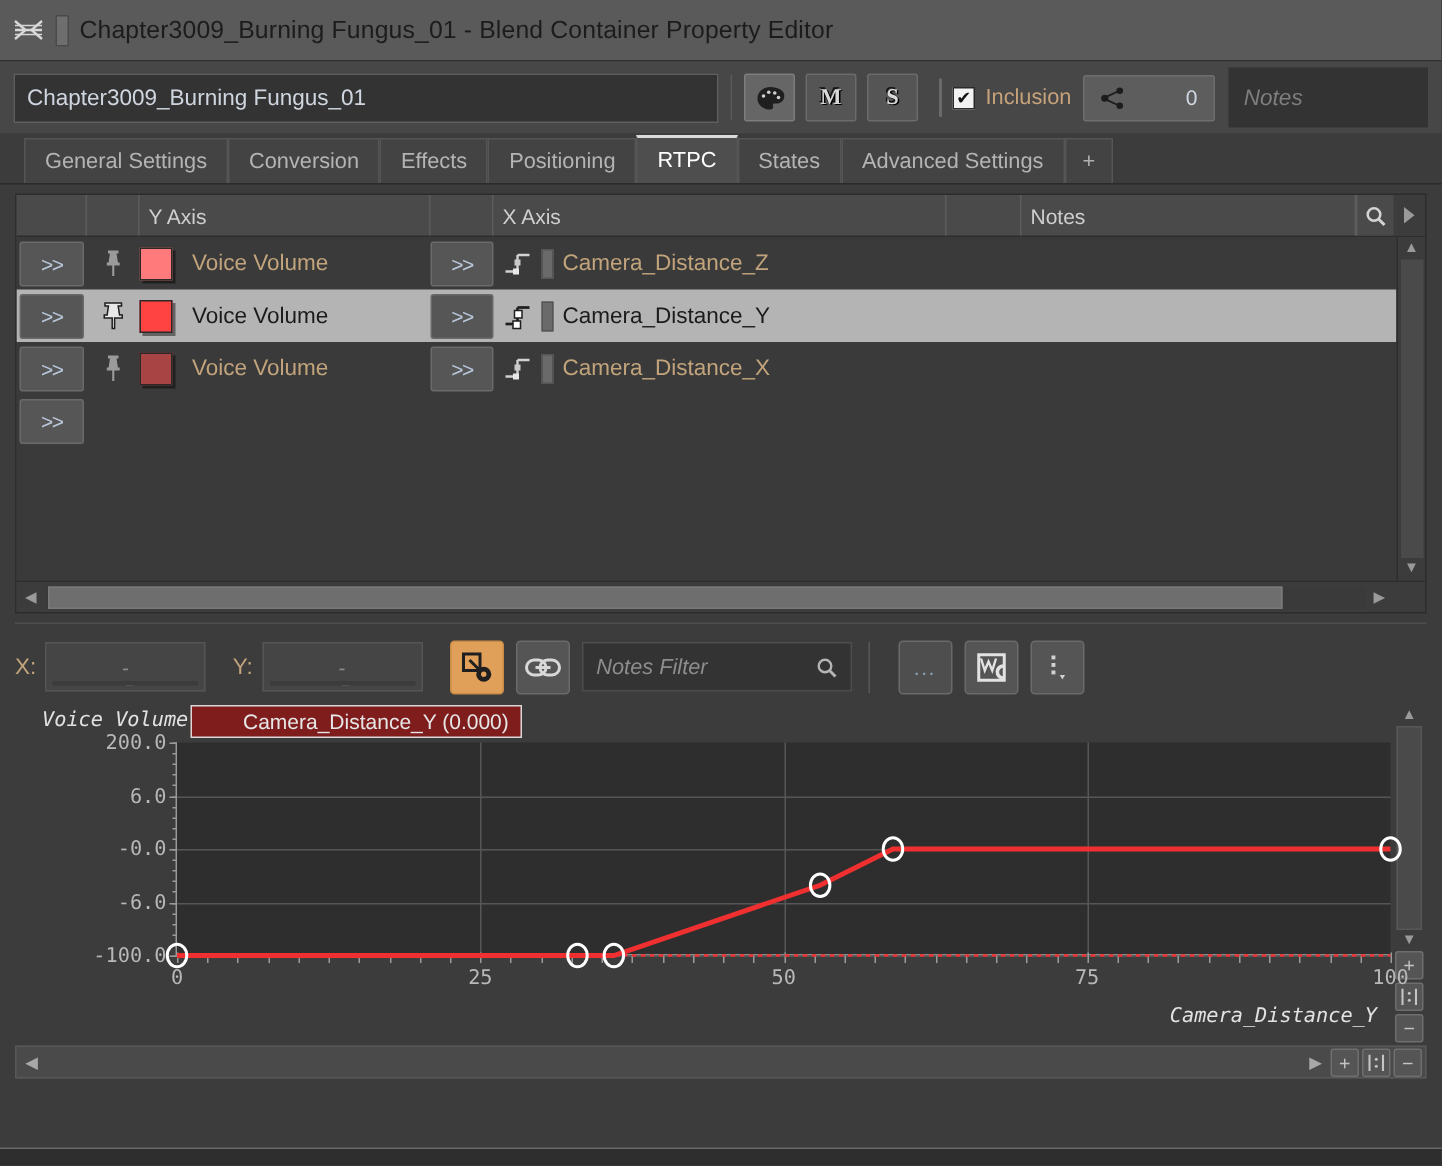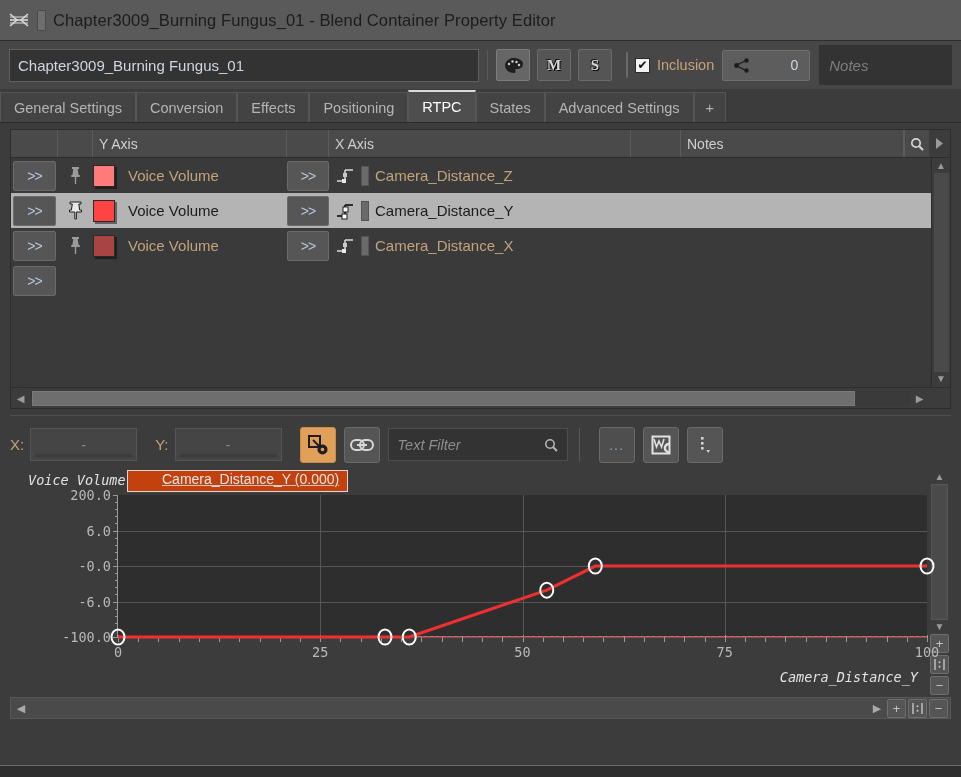--- a/index.html
+++ b/index.html
@@ -67,21 +67,21 @@
   .notes-box{
     flex:1; height:40px; margin-left:9px;
     background:#333333;
     display:flex;align-items:center; padding:0 10px;
     color:#7e7e7e; font-style:italic; font-size:15px;
   }
 
   
   .tabrow{
     height:34px; background:#3c3c3c;
-    display:flex; align-items:flex-end; padding-left:0;
+    display:flex; align-items:flex-end; padding-left:16px;
     border-bottom:1px solid #2b2b2b;
   }
   .tab{
     height:30px; padding:0 13px;
     display:flex;align-items:center;
     color:#b4b4b4; font-size:14.5px;
     border-left:1px solid #555; border-top:1px solid #555; border-right:1px solid #555;
     background:#434343;
   }
   .tab.active{
@@ -189,22 +189,22 @@
     display:flex; background:#3c3c3c;
   }
   .graph-main{ flex:1; position:relative; }
   .ylabel-title{
     position:absolute; left:18px; top:2px;
     color:#e2e2e2; font-size:13.5px; font-style:italic;
     font-family:"DejaVu Sans Mono", monospace;
   }
   .legend{
     position:absolute; left:117px; top:0px;
-    height:22px; display:flex; align-items:flex-start;
-    border:1px solid #d8d8d8; background:#c2410c;text-decoration:underline;
+    height:22px; display:flex; align-items:center;
+    border:1px solid #d8d8d8; background:#7f1d1d;
   }
   .legend-sw{ width:26px; }
   .legend-txt{ padding:0 8px; display:flex;align-items:center; color:#e6e6e6; font-size:14px;}
   .plot{
     position:absolute; left:107px; top:25px; right:1px; bottom:58px;
     background:#2e2e2e; border-left:1px solid #9a9a9a;
   }
   .ytick{
     position:absolute; right:calc(100% + 7px);
     transform:translateY(-50%);
@@ -490,21 +490,21 @@
 
   <div class="gbtn">
     <svg width="24" height="14" viewBox="0 0 24 14">
       <rect x="1" y="2" width="13" height="10" rx="5" fill="none" stroke="#d8d8d8" stroke-width="2"></rect>
       <rect x="10" y="2" width="13" height="10" rx="5" fill="none" stroke="#d8d8d8" stroke-width="2"></rect>
       <path d="M7 7 h10" stroke="#d8d8d8" stroke-width="2"></path>
       </svg>
   </div>
 
   <div class="filter-box text">
-    <span>Text Filter</span>
+    <span>Notes Filter</span>
     <svg width="14" height="14" viewBox="0 0 14 14">
       <circle cx="6" cy="6" r="4.2" fill="none" stroke="#b4b4b4" stroke-width="1.6"></circle>
       <path d="M9.2 9.2 L13 13" stroke="#b4b4b4" stroke-width="2"></path>
       </svg>
   </div>
 
   <span class="tb-sep"></span>
 
 
   <div class="gbtn" style="margin-left:8px;background:#4e4e4e;">

